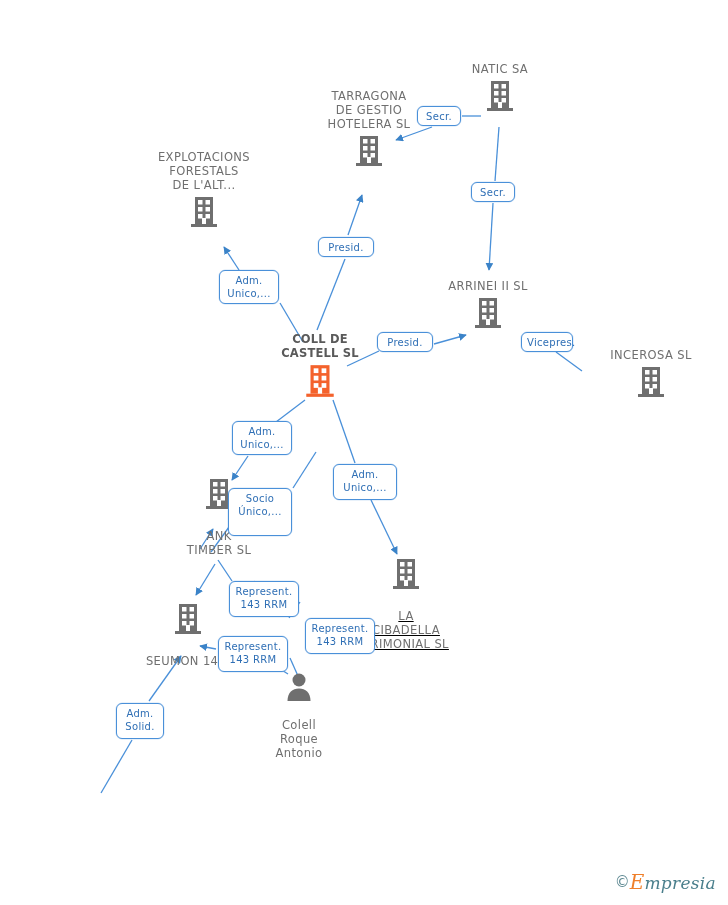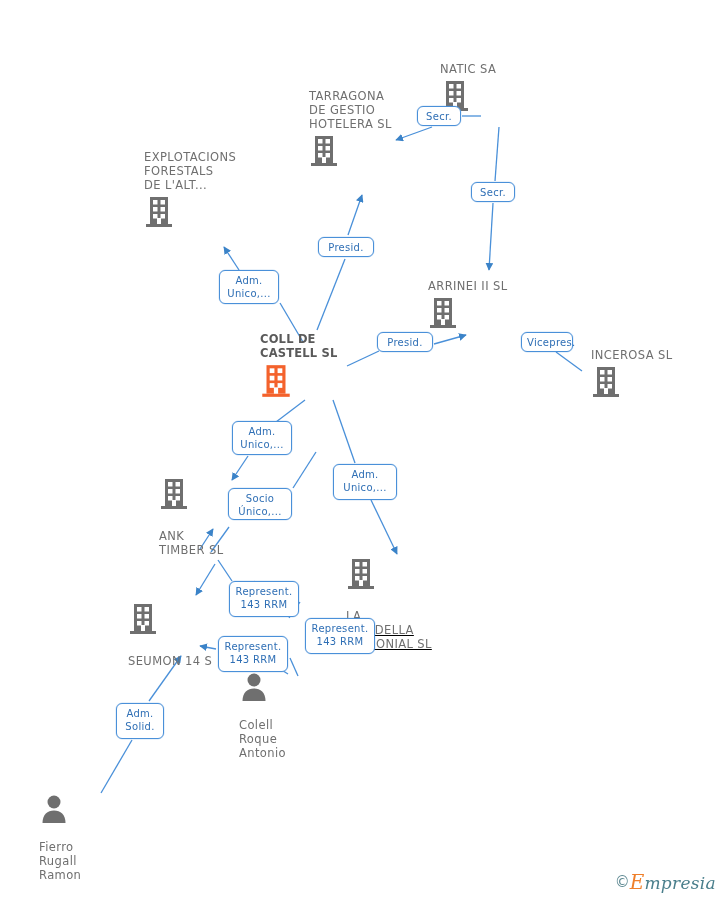--- a/index.html
+++ b/index.html
@@ -23,20 +23,21 @@
     left: 0;
     top: 0;
     width: 728px;
     height: 905px;
     pointer-events: none;
   }
   .node {
     position: absolute;
     width: 120px;
     margin-left: -60px;
+    text-align: center;
   }
   .node .glyph {
     display: block;
     margin: 0 auto;
     line-height: 0;
   }
   .node .caption {
     display: block;
     font-size: 11.5px;
     line-height: 14px;
@@ -352,54 +353,41 @@
           <circle cx="15" cy="9" r="6.5"></circle>
           <path d="M 3.5 30 C 3.5 21.5 8.5 17.5 15 17.5 C 21.5 17.5 26.5 21.5 26.5 30 Z"></path>
         </g>
       </svg>
     </span>
     <span class="caption">Colell
 Roque
 Antonio</span>
   </div>
 
-  <div class="node cap-below" style="left:99px; top:793px;">
-    <span class="glyph">
-      <svg width="30" height="30" viewBox="0 0 30 30" aria-hidden="true">
-        <g fill="#6f6f6f">
-          <circle cx="15" cy="9" r="6.5"></circle>
-          <path d="M 3.5 30 C 3.5 21.5 8.5 17.5 15 17.5 C 21.5 17.5 26.5 21.5 26.5 30 Z"></path>
-        </g>
-      </svg>
-    </span>
-    <span class="caption">Fierro
-Rugall
-Ramon</span>
-  </div>
 
   <div class="reltag" style="left:417px; top:106px; width:44px; height:20px;">Secr.</div>
 
   <div class="reltag" style="left:471px; top:182px; width:44px; height:20px;">Secr.</div>
 
   <div class="reltag" style="left:318px; top:237px; width:56px; height:20px;">Presid.</div>
 
   <div class="reltag" style="left:219px; top:270px; width:60px; height:34px;">Adm.
 Unico,...</div>
 
   <div class="reltag" style="left:377px; top:332px; width:56px; height:20px;">Presid.</div>
 
   <div class="reltag" style="left:521px; top:332px; width:52px; height:20px;">Vicepres.</div>
 
   <div class="reltag" style="left:232px; top:421px; width:60px; height:34px;">Adm.
 Unico,...</div>
 
   <div class="reltag" style="left:333px; top:464px; width:64px; height:36px;">Adm.
 Unico,...</div>
 
-  <div class="reltag" style="left:228px; top:488px; width:64px; height:32px;">Socio
+  <div class="reltag" style="left:228px; top:488px; width:64px; height:48px;">Socio
 Único,...</div>
 
   <div class="reltag" style="left:229px; top:581px; width:70px; height:36px;">Represent.
 143 RRM</div>
 
   <div class="reltag" style="left:305px; top:618px; width:70px; height:36px;">Represent.
 143 RRM</div>
 
   <div class="reltag" style="left:218px; top:636px; width:70px; height:36px;">Represent.
 143 RRM</div>

